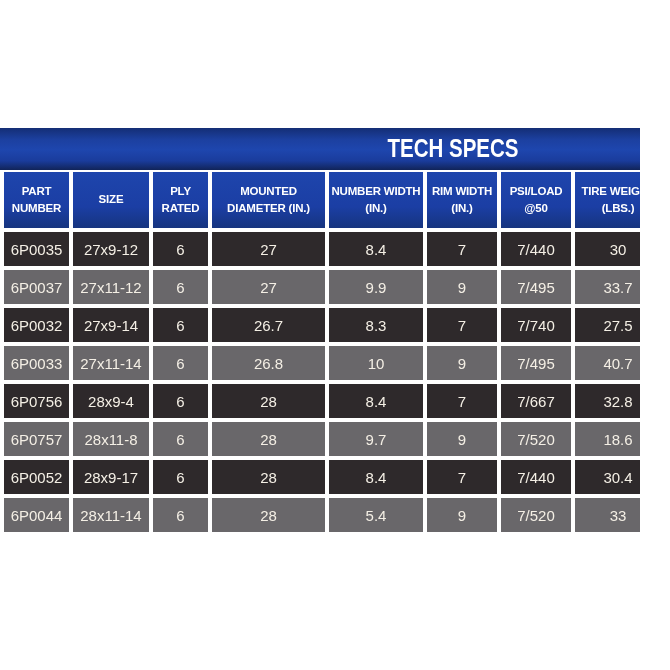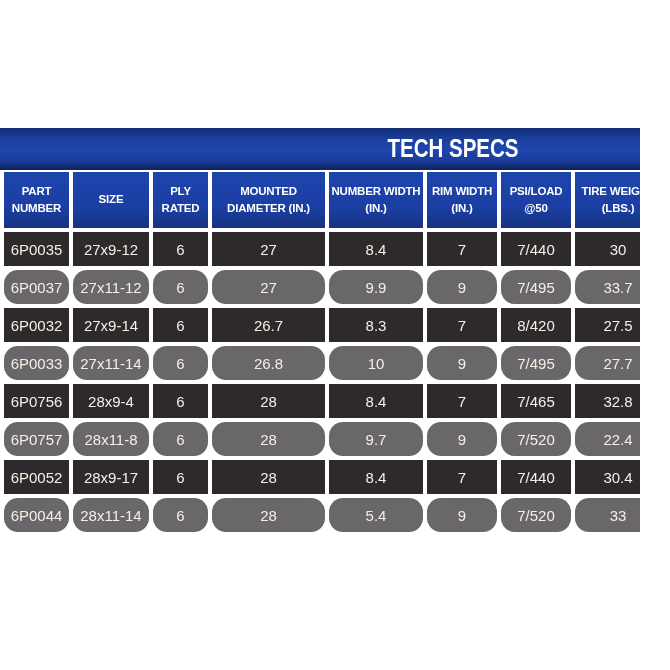--- a/index.html
+++ b/index.html
@@ -53,21 +53,21 @@
   }
   .spec-table td {
     height: 34px;
     text-align: center;
     vertical-align: middle;
     color: #f4efe5;
     font-size: 15px;
     padding: 0 2px;
   }
   tr.row-dark td { background: #2e292b; }
-  tr.row-gray td { background: #69676a; border-radius: 14px; }
+  tr.row-gray td { background: #69676a; }
   .spec-table th.sliver { padding: 0; }
   .spec-table td.sliver { padding: 0; }
 </style>
 </head>
 <body>
 
 <div class="stage">
 
   <div class="title-band">
     <div class="band-title">TECH SPECS</div>
@@ -121,55 +121,55 @@
         <td>33.7</td>
         <td class="sliver"></td>
       </tr>
       <tr class="row-dark">
         <td>6P0032</td>
         <td>27x9-14</td>
         <td>6</td>
         <td>26.7</td>
         <td>8.3</td>
         <td>7</td>
-        <td>8/420</td>
+        <td>7/740</td>
         <td>27.5</td>
         <td class="sliver"></td>
       </tr>
       <tr class="row-gray">
         <td>6P0033</td>
         <td>27x11-14</td>
         <td>6</td>
         <td>26.8</td>
         <td>10</td>
         <td>9</td>
         <td>7/495</td>
-        <td>27.7</td>
+        <td>40.7</td>
         <td class="sliver"></td>
       </tr>
       <tr class="row-dark">
         <td>6P0756</td>
         <td>28x9-4</td>
         <td>6</td>
         <td>28</td>
         <td>8.4</td>
         <td>7</td>
-        <td>7/465</td>
+        <td>7/667</td>
         <td>32.8</td>
         <td class="sliver"></td>
       </tr>
       <tr class="row-gray">
         <td>6P0757</td>
         <td>28x11-8</td>
         <td>6</td>
         <td>28</td>
         <td>9.7</td>
         <td>9</td>
         <td>7/520</td>
-        <td>22.4</td>
+        <td>18.6</td>
         <td class="sliver"></td>
       </tr>
       <tr class="row-dark">
         <td>6P0052</td>
         <td>28x9-17</td>
         <td>6</td>
         <td>28</td>
         <td>8.4</td>
         <td>7</td>
         <td>7/440</td>

